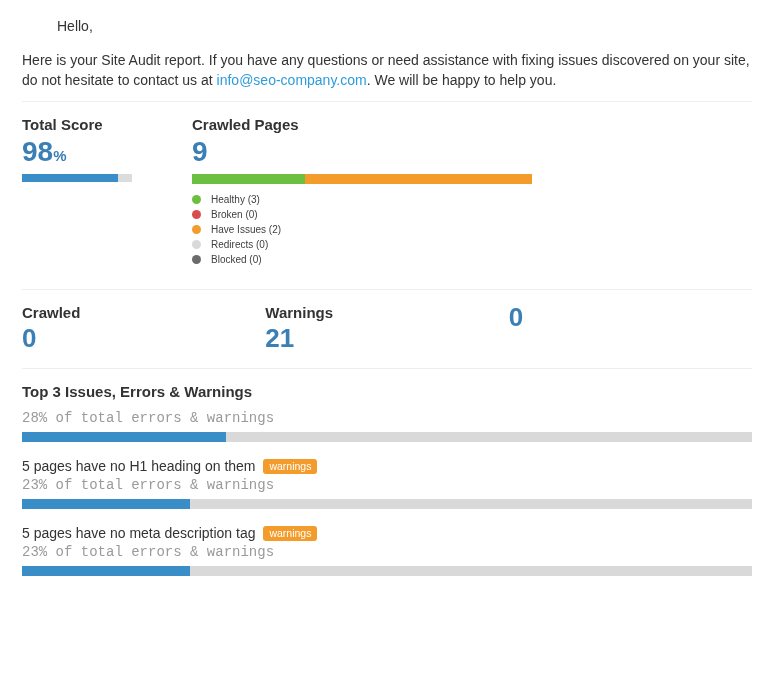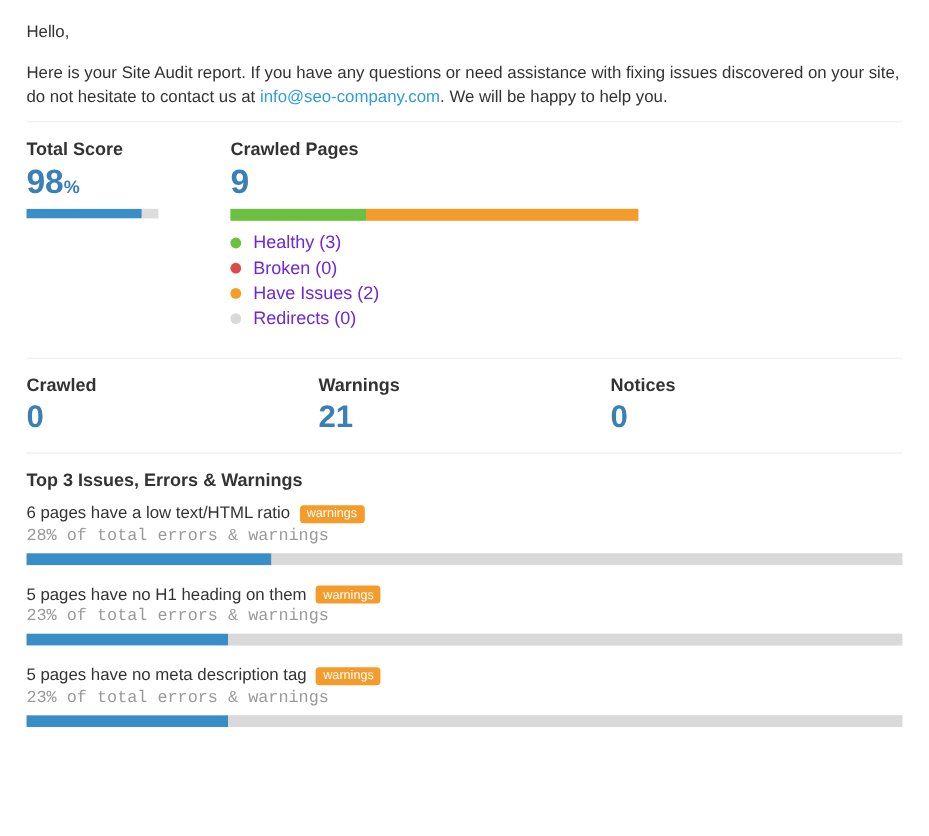--- a/index.html
+++ b/index.html
@@ -4,21 +4,21 @@
 <style>
   * { box-sizing: border-box; margin: 0; padding: 0; }
   body {
     font-family: -apple-system, BlinkMacSystemFont, "Segoe UI", Helvetica, Arial, sans-serif;
     font-size: 14px;
     color: #333;
     background: #fff;
     width: 774px;
   }
   .wrap { padding: 18px 22px 0 22px; }
-  .greeting { color: #333; margin-bottom: 16px; }
+  .greeting { color: #333; margin-bottom: 16px; margin-left: 35px; }
   .intro { color: #333; line-height: 1.45; }
   .intro a { color: #2d9cdb; text-decoration: none; }
   .hr { height: 1px; background: #eee; margin: 10px 0 14px 0; }
 
   .row { display: flex; gap: 0; }
   .col { flex: 1; min-width: 0; }
   .col.narrow { flex: 0 0 170px; }
 
   .label {
     font-weight: 700;
@@ -53,21 +53,21 @@
   .crawl-bar .seg { height:100%; }
   .seg.healthy { background:#6cbf3f; }
   .seg.broken { background:#d94c4c; }
   .seg.issues { background:#f39c2c; }
   .seg.redirects { background:#d9d9d9; }
   .seg.blocked { background:#808080; }
 
   .legend { margin-top: 10px; }
   .legend-item {
     display:flex; align-items:center;
-    font-size: 15px; color:#6d28d9; margin: 4px 0;
+    font-size: 10px; color:#404040; margin: 4px 0;
   }
   .dot {
     width: 9px; height:9px; border-radius:50%;
     margin-right:10px; flex:0 0 9px;
   }
   .dot.healthy{background:#6cbf3f;}
   .dot.broken{background:#d94c4c;}
   .dot.issues{background:#f39c2c;}
   .dot.redirects{background:#d9d9d9;}
   .dot.blocked{background:#6b6b6b;}
@@ -141,50 +141,49 @@
             <span>Broken (0)</span>
           </div>
         <div class="legend-item">
             <span class="dot issues"></span>
             <span>Have Issues (2)</span>
           </div>
         <div class="legend-item">
             <span class="dot redirects"></span>
             <span>Redirects (0)</span>
           </div>
+        <div class="legend-item">
+            <span class="dot blocked"></span>
+            <span>Blocked (0)</span>
+          </div>
       </div>
     </div>
   </div>
 
   <div class="hr" style="margin-top:20px;"></div>
 
   <div class="row stats-row">
     <div class="col narrow">
       <div class="label">Crawled</div>
       <div class="big-num">0</div>
     </div>
     <div class="col narrow">
       <div class="label">Warnings</div>
       <div class="big-num">21</div>
     </div>
     <div class="col">
-      <div class="label">Notices</div>
       <div class="big-num">0</div>
     </div>
   </div>
 
   <div class="hr" style="margin-top:8px;"></div>
 
   <div class="section-title">Top 3 Issues, Errors &amp; Warnings</div>
 
   <div class="issue">
-    <div class="issue-line1">
-      <span>6 pages have a low text/HTML ratio</span>
-      <span class="badge">warnings</span>
-    </div>
     <div class="issue-line2">28% of total errors &amp; warnings</div>
     <div class="bar">
         <div class="fill" id="issue-fill-0" style="width: 28%;"></div>
       </div>
   </div>
 
   <div class="issue">
     <div class="issue-line1">
       <span>5 pages have no H1 heading on them</span>
       <span class="badge">warnings</span>

